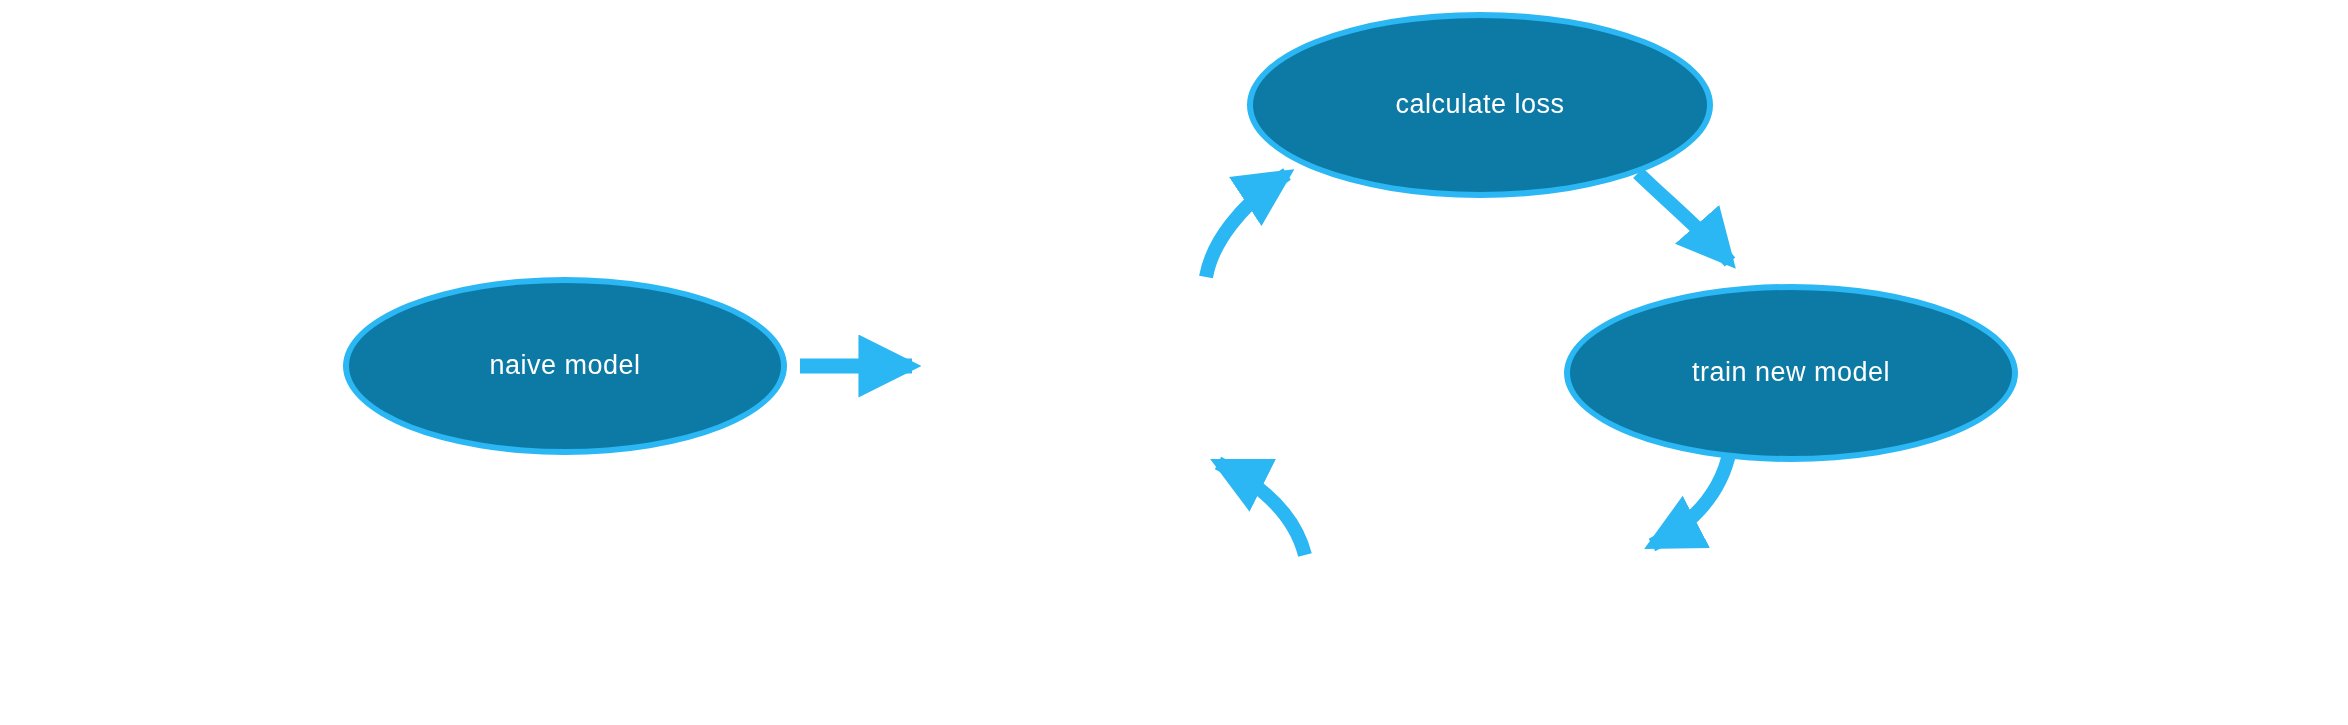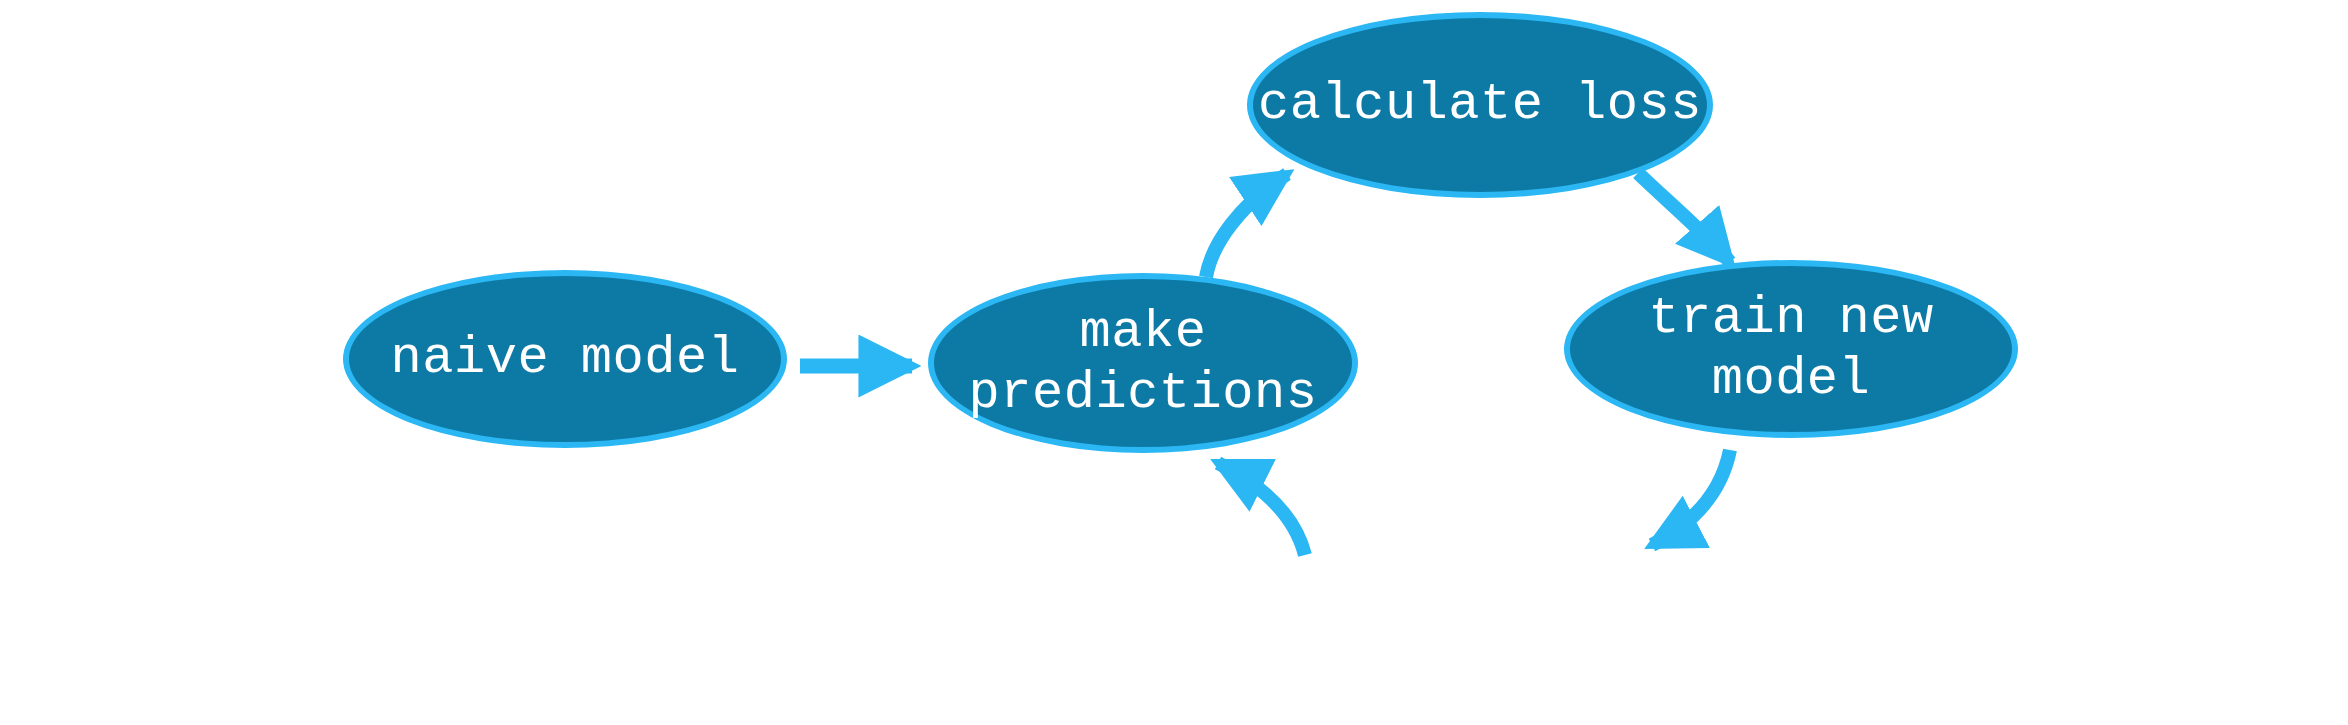--- a/index.html
+++ b/index.html
@@ -37,30 +37,29 @@
     border-radius:50%;
     background:var(--node-fill);
     border:6px solid var(--node-stroke);
     display:flex;
     align-items:center;
     justify-content:center;
     text-align:center;
   }
   .node .label{
     color:var(--label);
-    font-size:52px;
+    font-size:27px;
     line-height:1.18;
     white-space:pre-line;
     letter-spacing:0.5px;
-    font-family:Liberation Mono, monospace;
   }
-  #node-naive      {left:343px;  top:270px; width:444px; height:178px;}
+  #node-naive      {left:343px;  top:277px; width:444px; height:178px;}
   #node-predict    {left:928px;  top:273px; width:430px; height:180px;}
   #node-loss       {left:1247px; top:12px;  width:466px; height:186px;}
-  #node-train      {left:1564px; top:260px; width:454px; height:178px;}
+  #node-train      {left:1564px; top:284px; width:454px; height:178px;}
   #node-ensemble   {left:1248px; top:532px; width:456px; height:176px;}
 </style>
 </head>
 <body>
 
 <div class="canvas">
 
   <svg class="edges" viewBox="0 0 2348 725" xmlns="http://www.w3.org/2000/svg">
     <defs>
       <marker id="arrowhead" viewBox="0 0 4 4" refX="3.4" refY="2" markerWidth="4.2" markerHeight="4.2" orient="auto">
@@ -71,23 +70,20 @@
     <path class="edge" marker-end="url(#arrowhead)" d="M 1206 277 C 1212 243, 1240 205, 1287 174"></path>
     <path class="edge" marker-end="url(#arrowhead)" d="M 1638 173 C 1668 202, 1702 230, 1730 262"></path>
     <path class="edge" marker-end="url(#arrowhead)" d="M 1730 450 C 1722 490, 1696 522, 1652 545"></path>
     <path class="edge" marker-end="url(#arrowhead)" d="M 1305 555 C 1296 520, 1268 488, 1218 463"></path>
   </svg>
 
   <div class="node" id="node-naive">
     <span class="label">naive model</span>
   </div>
 
-  <div class="node" id="node-predict">
-    <span class="label">make predictions</span>
-  </div>
 
   <div class="node" id="node-loss">
     <span class="label">calculate loss</span>
   </div>
 
   <div class="node" id="node-train">
     <span class="label">train new model</span>
   </div>
 
 

